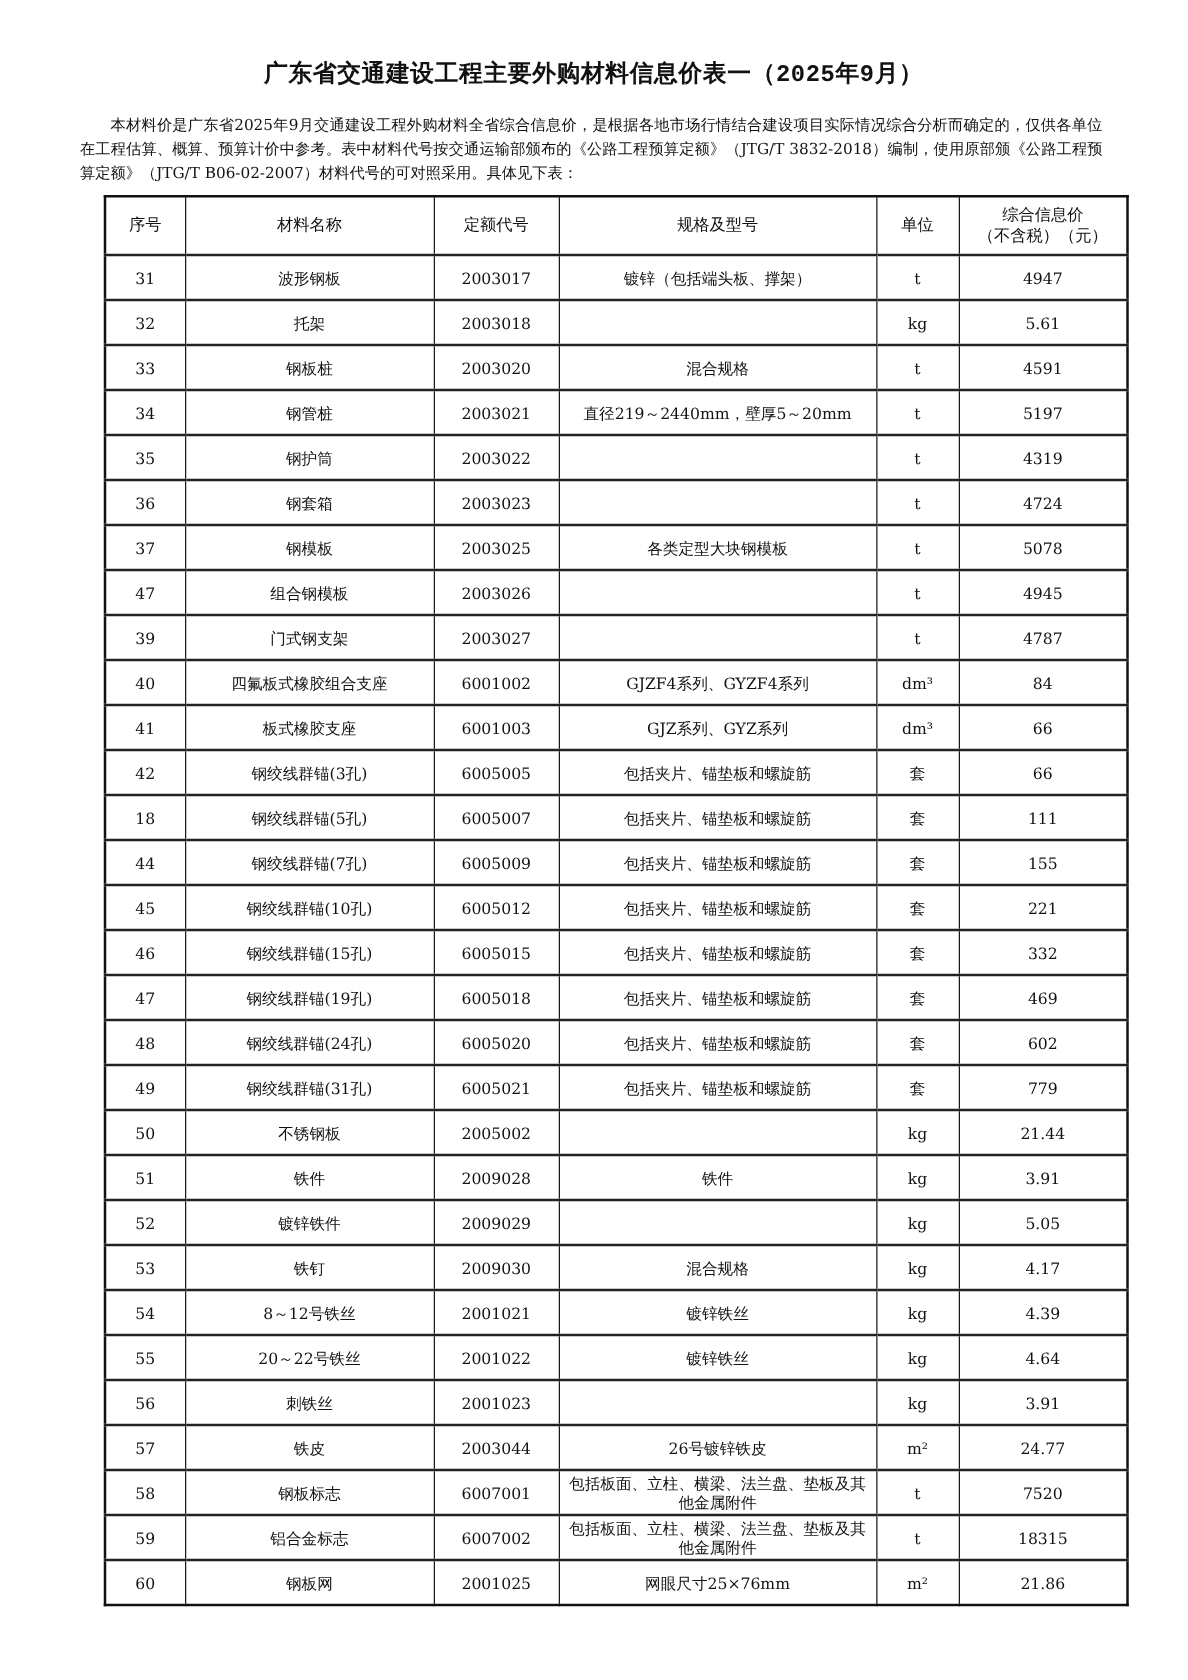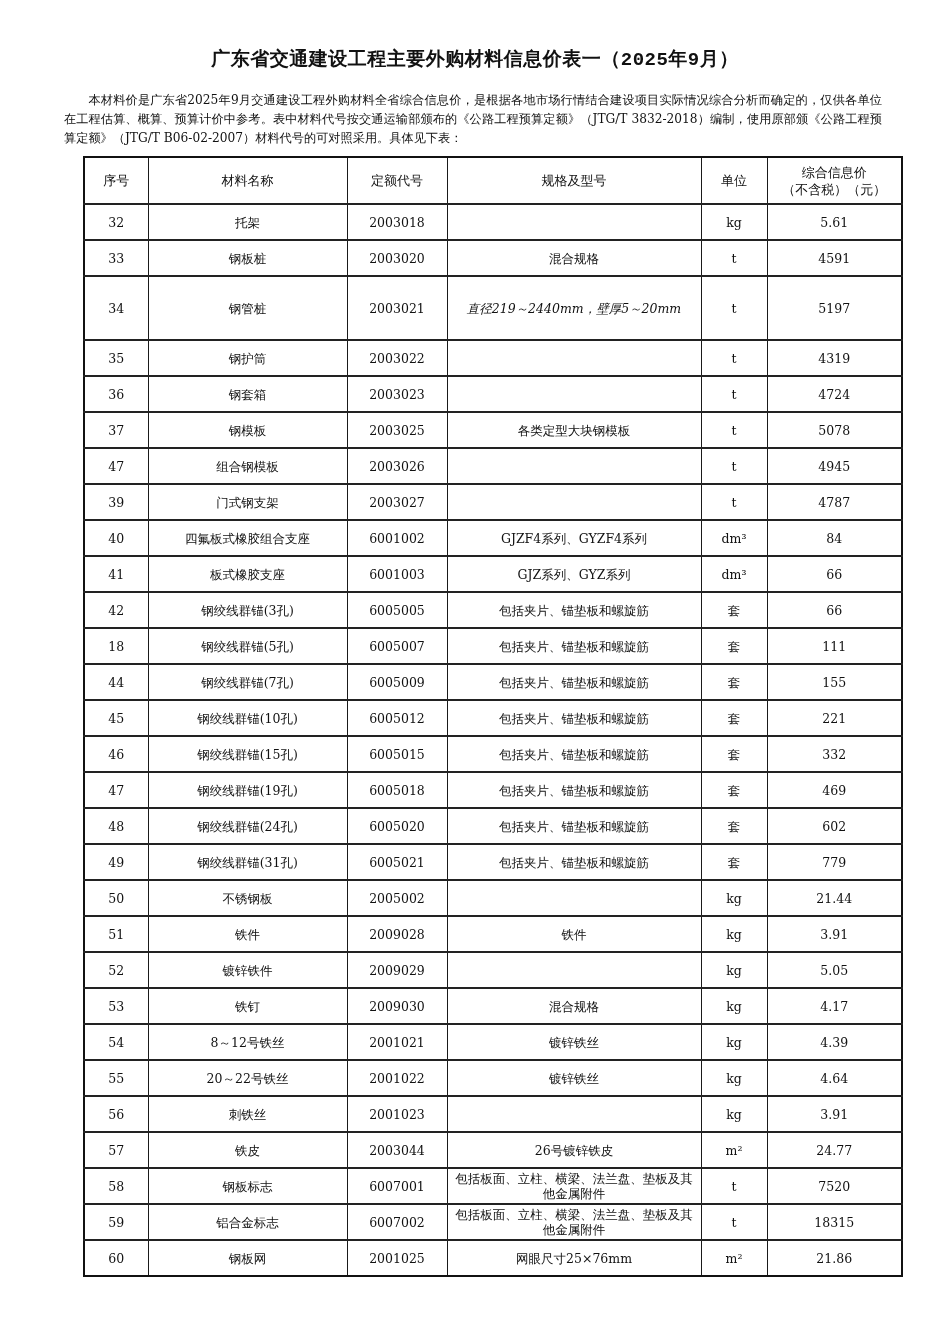--- a/index.html
+++ b/index.html
@@ -59,40 +59,48 @@
       <th>规格及型号</th>
       <th>单位</th>
       <th>
         <div>综合信息价</div>
         <div>（不含税）（元）</div>
       </th>
     </tr>
   </thead>
   <tbody id="tbody">
       <tr class="row">
+        <td>31</td>
+        <td>波形钢板</td>
+        <td>2003017</td>
+        <td>镀锌（包括端头板、撑架）</td>
+        <td>t</td>
+        <td>4947</td>
+      </tr>
+      <tr class="row">
         <td>32</td>
         <td>托架</td>
         <td>2003018</td>
         <td></td>
         <td>kg</td>
         <td>5.61</td>
       </tr>
       <tr class="row">
         <td>33</td>
         <td>钢板桩</td>
         <td>2003020</td>
         <td>混合规格</td>
         <td>t</td>
         <td>4591</td>
       </tr>
       <tr class="row">
         <td>34</td>
         <td>钢管桩</td>
         <td>2003021</td>
-        <td style="font-size: 12.5px; line-height: 15px; padding: 14px 2px; font-style: italic;">直径219～2440mm，壁厚5～20mm</td>
+        <td style="font-size: 12.5px; line-height: 15px; padding: 0px 2px;">直径219～2440mm，壁厚5～20mm</td>
         <td>t</td>
         <td>5197</td>
       </tr>
       <tr class="row">
         <td>35</td>
         <td>钢护筒</td>
         <td>2003022</td>
         <td></td>
         <td>t</td>
         <td>4319</td>

